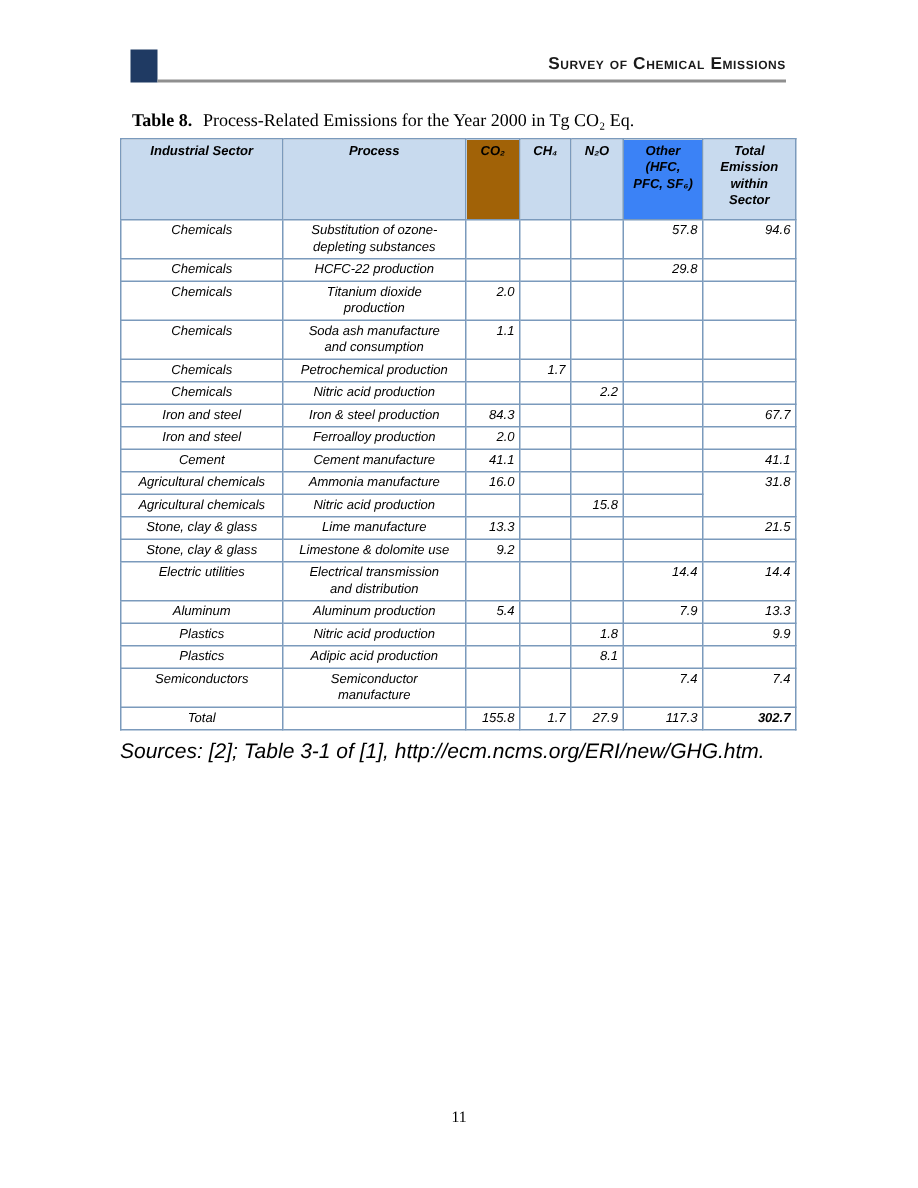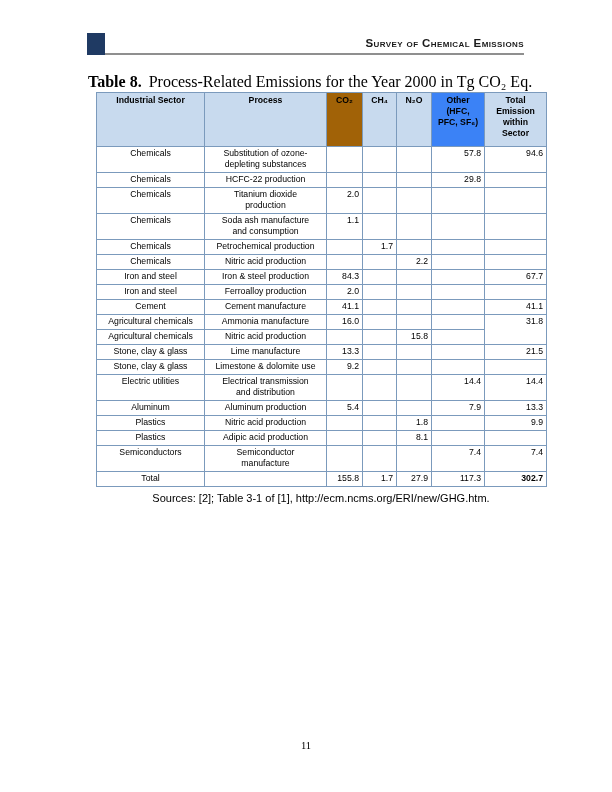--- a/index.html
+++ b/index.html
@@ -29,28 +29,28 @@
     font-size: 11.5px;
     letter-spacing: 0.4px;
     color: #1a1a1a;
     white-space: nowrap;
   }
 
   
   .caption {
     position: absolute; left: 88px; top: 73px;
     font-family: "Liberation Serif", serif;
-    font-size: 16px;
+    font-size: 12px;
     white-space: nowrap;
   }
   .caption .cap-label { font-weight: bold; }
   .caption .cap-text { margin-left: 7px; }
 
   
-  .table-wrap { position: absolute; left: 96px; top: 92px; width: 450px; }
+  .table-wrap { position: absolute; left: 80px; top: 92px; width: 450px; font-style: italic; }
   table.emissions {
     border-collapse: collapse;
     table-layout: fixed;
     width: 450px;
     font-size: 8.7px;
     line-height: 11px;
   }
   table.emissions th, table.emissions td {
     border: 1px solid #7b9abc;
     vertical-align: top;
@@ -69,23 +69,22 @@
     background: #ffffff;
   }
   td.cell-txt { text-align: center; white-space: pre-line; }
   td.cell-num { text-align: right; padding-right: 9px; }
   td.cell-total { padding-right: 15px; }
   td.cell-bold { font-weight: bold; }
 
   
   .sources {
     margin-top: 5px;
-    font-size: 11px;
+    font-size: 14px;
     color: #000;
-    text-align: center;
   }
 
   
   .page-number {
     position: absolute; left: 0; top: 740px;
     width: 612px;
     text-align: center;
     font-family: "Liberation Serif", serif;
     font-size: 10.5px;
   }

